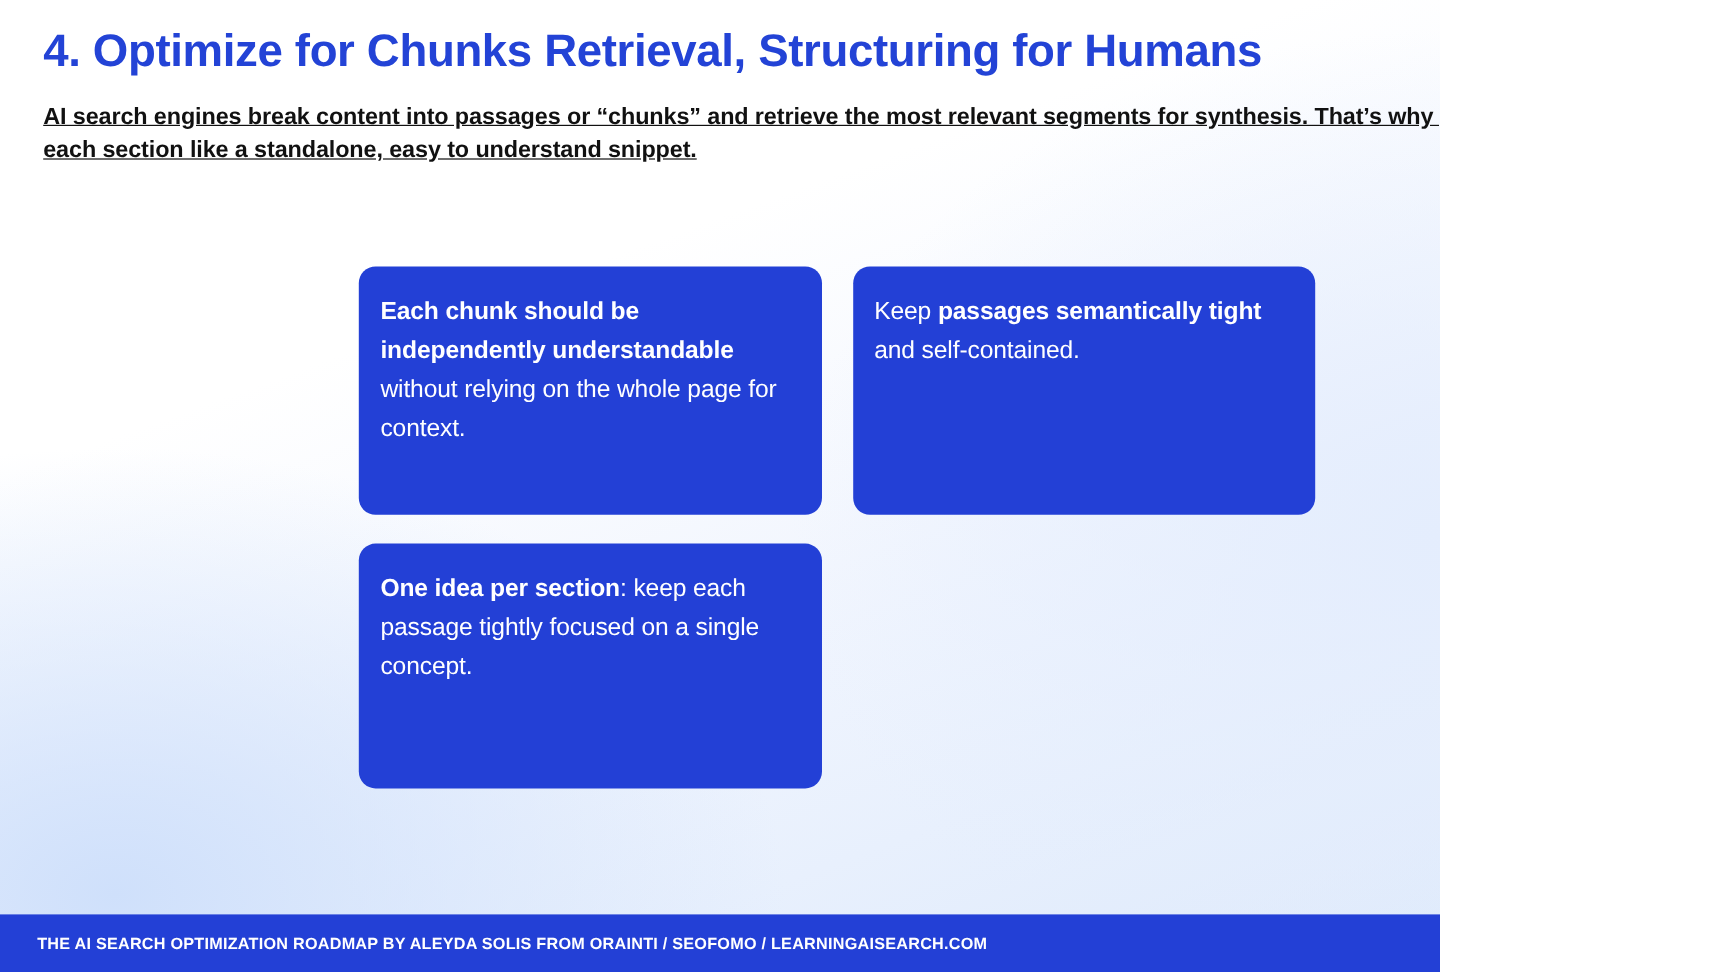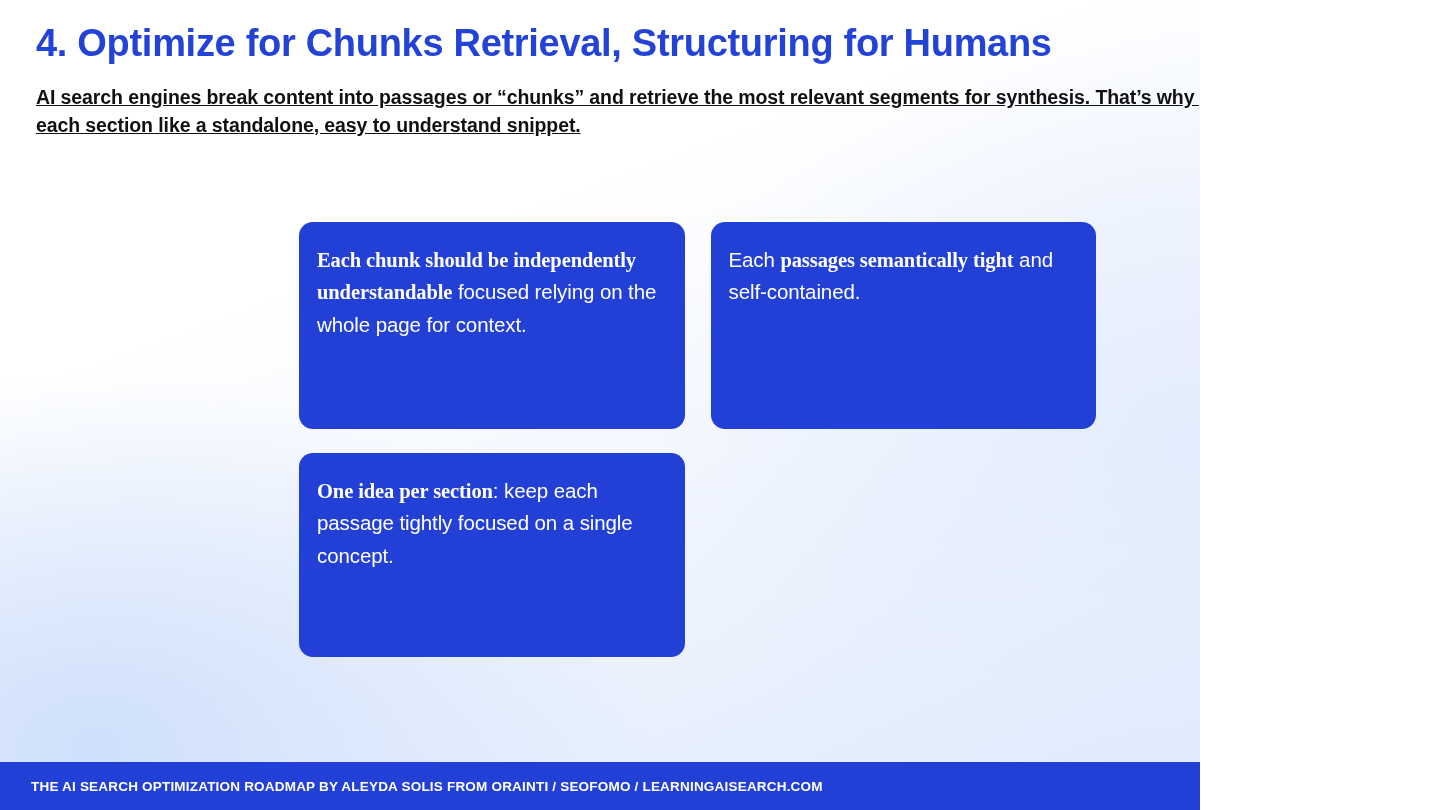--- a/index.html
+++ b/index.html
@@ -65,21 +65,21 @@
     border-radius: 14px;
     color: #ffffff;
     padding: 22px 22px 18px 18px;
     font-size: 20.5px;
     line-height: 1.58;
     letter-spacing: -0.1px;
   }
   .card.tall { min-height: 207px; }
   .card.short { min-height: 207px; }
   .card.bottom { min-height: 204px; }
-  .card b { font-weight: bold; font-family: Liberation Serif, serif; }
+  .card b { font-weight: bold; }
   .footer-bar {
     position: absolute;
     left: 0;
     bottom: 0;
     width: 1440px;
     height: 48px;
     background: #2340d6;
     display: flex;
     align-items: center;
   }
@@ -95,22 +95,22 @@
 <body>
 
 <div class="slide">
 
   <div class="headline">4. Optimize for Chunks Retrieval, Structuring for Humans</div>
 
   <div class="subhead">AI search engines break content into passages or “chunks” and retrieve the most relevant segments for synthesis. That’s why you should optimize each section like a standalone, easy to understand snippet.</div>
 
   <div class="cards">
     <div class="card-row">
-      <div class="card tall"><b>Each chunk should be independently understandable</b><span> focused relying on the whole page for context.</span></div>
-      <div class="card short"><span>Each </span><b>passages semantically tight</b><span> and self-contained.</span></div>
+      <div class="card tall"><b>Each chunk should be independently understandable</b><span> without relying on the whole page for context.</span></div>
+      <div class="card short"><span>Keep </span><b>passages semantically tight</b><span> and self-contained.</span></div>
     </div>
     <div class="card-row">
       <div class="card bottom"><b>One idea per section</b><span>: keep each passage tightly focused on a single concept.</span></div>
     </div>
   </div>
 
   <div class="footer-bar">
     <div class="footer-text">THE AI SEARCH OPTIMIZATION ROADMAP BY ALEYDA SOLIS FROM ORAINTI / SEOFOMO / LEARNINGAISEARCH.COM</div>
   </div>
 

